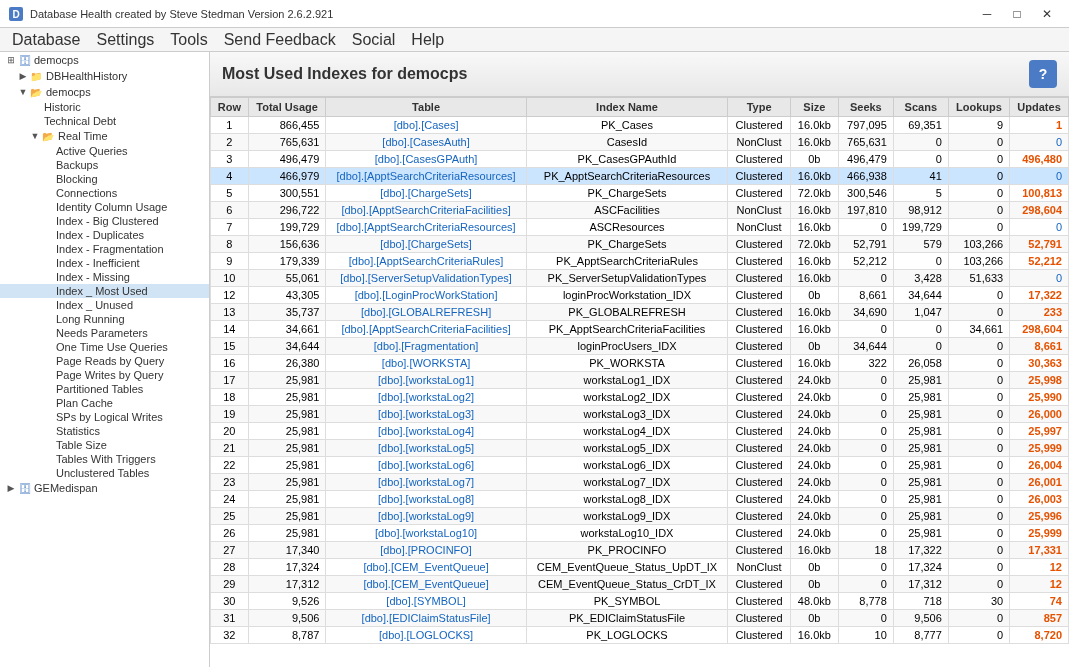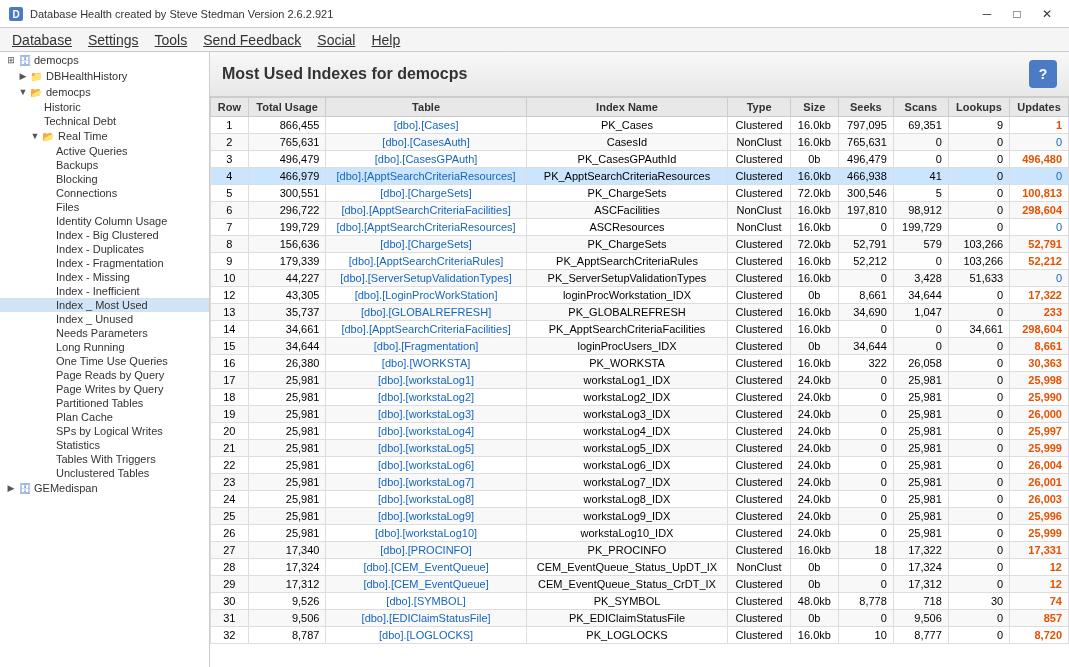--- a/index.html
+++ b/index.html
@@ -30,24 +30,23 @@
       background: #f5f5f5;
       border-bottom: 1px solid #ccc;
       height: 24px;
       display: flex;
       align-items: center;
       padding: 0 4px;
     }
     .menu-item {
       padding: 2px 8px;
       cursor: pointer;
-      font-size: 14px;
+      font-size: 16px;
       color: #333;
       border-radius: 2px;
-      text-decoration: underline;
     }
 
     
     .main-layout {
       display: flex;
       height: calc(667px - 52px);
     }
 
     
     .sidebar {
@@ -240,75 +239,70 @@
         <span class="tree-label">Blocking</span>
       </div>
       <div class="tree-node">
         <span class="tree-indent" style="padding-left: 40px;"></span>
         <span style="width: 14px; display: inline-block;"></span>
         <span class="tree-label">Connections</span>
       </div>
       <div class="tree-node">
         <span class="tree-indent" style="padding-left: 40px;"></span>
         <span style="width: 14px; display: inline-block;"></span>
-        <span class="tree-label">Files</span>
-      </div>
-      <div class="tree-node">
-        <span class="tree-indent" style="padding-left: 40px;"></span>
-        <span style="width: 14px; display: inline-block;"></span>
         <span class="tree-label">Identity Column Usage</span>
       </div>
       <div class="tree-node">
         <span class="tree-indent" style="padding-left: 40px;"></span>
         <span style="width: 14px; display: inline-block;"></span>
         <span class="tree-label">Index - Big Clustered</span>
       </div>
       <div class="tree-node">
         <span class="tree-indent" style="padding-left: 40px;"></span>
         <span style="width: 14px; display: inline-block;"></span>
         <span class="tree-label">Index - Duplicates</span>
       </div>
       <div class="tree-node">
         <span class="tree-indent" style="padding-left: 40px;"></span>
         <span style="width: 14px; display: inline-block;"></span>
         <span class="tree-label">Index - Fragmentation</span>
       </div>
       <div class="tree-node">
         <span class="tree-indent" style="padding-left: 40px;"></span>
         <span style="width: 14px; display: inline-block;"></span>
+        <span class="tree-label">Index - Inefficient</span>
+      </div>
+      <div class="tree-node">
+        <span class="tree-indent" style="padding-left: 40px;"></span>
+        <span style="width: 14px; display: inline-block;"></span>
         <span class="tree-label">Index - Missing</span>
       </div>
-      <div class="tree-node">
-        <span class="tree-indent" style="padding-left: 40px;"></span>
-        <span style="width: 14px; display: inline-block;"></span>
-        <span class="tree-label">Index - Inefficient</span>
-      </div>
       <div class="tree-node selected">
         <span class="tree-indent" style="padding-left: 40px;"></span>
         <span style="width: 14px; display: inline-block;"></span>
         <span class="tree-label">Index _ Most Used</span>
       </div>
       <div class="tree-node">
         <span class="tree-indent" style="padding-left: 40px;"></span>
         <span style="width: 14px; display: inline-block;"></span>
         <span class="tree-label">Index _ Unused</span>
       </div>
       <div class="tree-node">
         <span class="tree-indent" style="padding-left: 40px;"></span>
         <span style="width: 14px; display: inline-block;"></span>
+        <span class="tree-label">Long Running</span>
+      </div>
+      <div class="tree-node">
+        <span class="tree-indent" style="padding-left: 40px;"></span>
+        <span style="width: 14px; display: inline-block;"></span>
         <span class="tree-label">Needs Parameters</span>
       </div>
       <div class="tree-node">
         <span class="tree-indent" style="padding-left: 40px;"></span>
         <span style="width: 14px; display: inline-block;"></span>
-        <span class="tree-label">Long Running</span>
-      </div>
-      <div class="tree-node">
-        <span class="tree-indent" style="padding-left: 40px;"></span>
-        <span style="width: 14px; display: inline-block;"></span>
         <span class="tree-label">One Time Use Queries</span>
       </div>
       <div class="tree-node">
         <span class="tree-indent" style="padding-left: 40px;"></span>
         <span style="width: 14px; display: inline-block;"></span>
         <span class="tree-label">Page Reads by Query</span>
       </div>
       <div class="tree-node">
         <span class="tree-indent" style="padding-left: 40px;"></span>
         <span style="width: 14px; display: inline-block;"></span>
@@ -326,20 +320,25 @@
       </div>
       <div class="tree-node">
         <span class="tree-indent" style="padding-left: 40px;"></span>
         <span style="width: 14px; display: inline-block;"></span>
         <span class="tree-label">SPs by Logical Writes</span>
       </div>
       <div class="tree-node">
         <span class="tree-indent" style="padding-left: 40px;"></span>
         <span style="width: 14px; display: inline-block;"></span>
         <span class="tree-label">Statistics</span>
+      </div>
+      <div class="tree-node">
+        <span class="tree-indent" style="padding-left: 40px;"></span>
+        <span style="width: 14px; display: inline-block;"></span>
+        <span class="tree-label">Table Size</span>
       </div>
       <div class="tree-node">
         <span class="tree-indent" style="padding-left: 40px;"></span>
         <span style="width: 14px; display: inline-block;"></span>
         <span class="tree-label">Tables With Triggers</span>
       </div>
       <div class="tree-node">
         <span class="tree-indent" style="padding-left: 40px;"></span>
         <span style="width: 14px; display: inline-block;"></span>
         <span class="tree-label">Unclustered Tables</span>
@@ -477,21 +476,21 @@
               <td class="td-center">PK_ApptSearchCriteriaRules</td>
               <td class="td-center">Clustered</td>
               <td class="td-center">16.0kb</td>
               <td class="td-right">52,212</td>
               <td class="td-right">0</td>
               <td class="td-right">103,266</td>
               <td class="td-right updates-orange">52,212</td>
             </tr>
             <tr>
               <td class="td-center">10</td>
-              <td class="td-right">44,227</td>
+              <td class="td-right">55,061</td>
               <td class="td-link">[dbo].[ServerSetupValidationTypes]</td>
               <td class="td-center">PK_ServerSetupValidationTypes</td>
               <td class="td-center">Clustered</td>
               <td class="td-center">16.0kb</td>
               <td class="td-right">0</td>
               <td class="td-right">3,428</td>
               <td class="td-right">51,633</td>
               <td class="td-right updates-blue">0</td>
             </tr>
             <tr>

